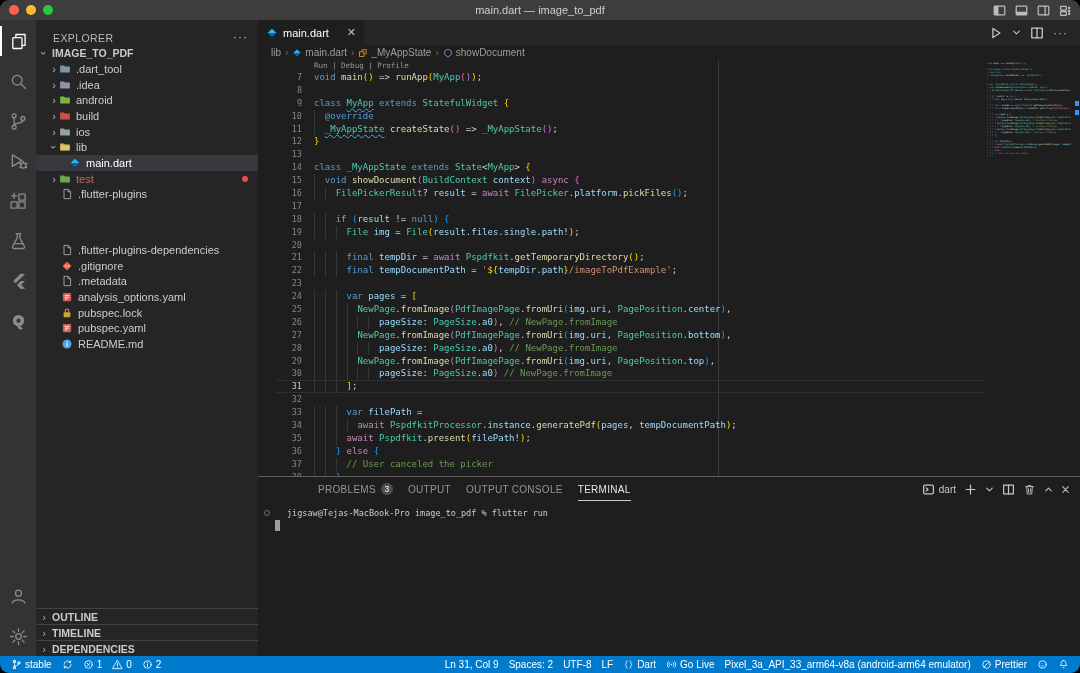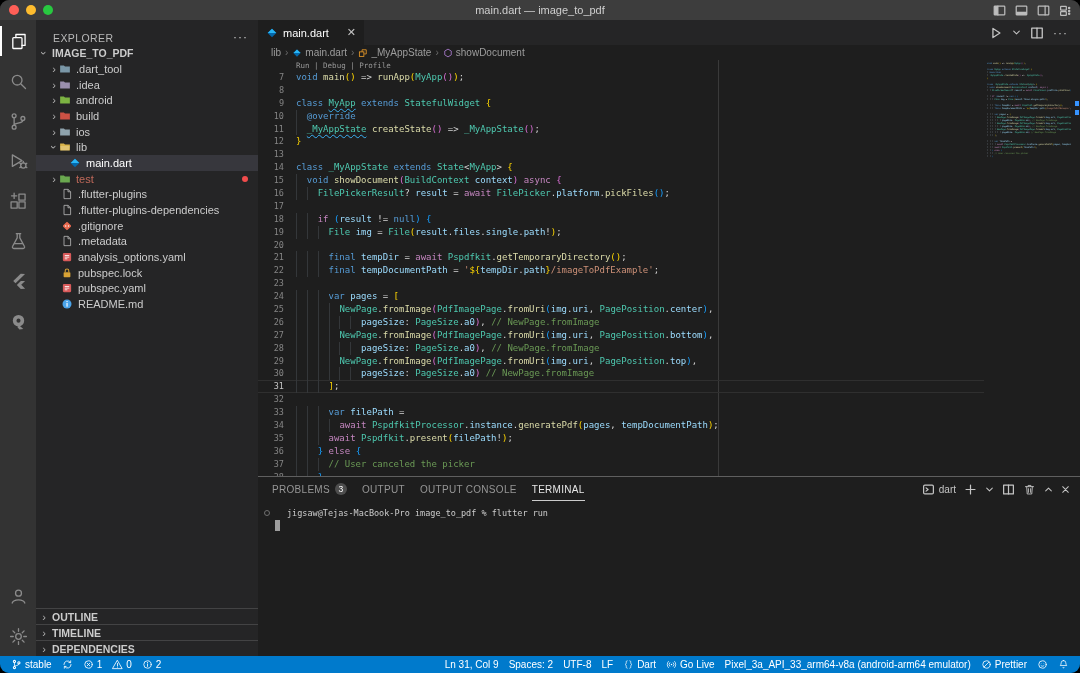--- a/index.html
+++ b/index.html
@@ -45,21 +45,21 @@
   .tab-actions{margin-left:auto;display:flex;align-items:center;gap:9px;padding-right:12px;color:#c5c5c5;}
   .tab-actions svg{width:14px;height:14px;display:block;}
   .tab-actions .narrow svg{width:9px;height:9px;}
   .morebtn{font-size:12px;letter-spacing:1px;cursor:pointer;}
   .breadcrumbs{flex:0 0 15px;display:flex;align-items:center;font-size:10px;color:#9d9d9d;padding-left:13px;gap:4px;}
   .bc-item{display:flex;align-items:center;gap:3px;cursor:pointer;}
   .bc-item svg{width:10px;height:10px;display:block;}
   .bc-sep{color:#6b6b6b;}
   
   .editor{flex:1;position:relative;overflow:hidden;font-family:"DejaVu Sans Mono",monospace;}
-  .code{position:absolute;left:0;top:1px;right:96px;}
+  .code{position:absolute;left:18px;top:1px;right:96px;}
   .codelens{height:10px;line-height:10px;font-size:7.5px;color:#999999;padding-left:38px;cursor:pointer;}
   .code-line{display:flex;height:12.9px;line-height:12.9px;font-size:9px;white-space:pre;cursor:text;}
   .code-line.active{box-shadow:inset 0 1px 0 #2f2f2f, inset 0 -1px 0 #2f2f2f;}
   .ln{flex:0 0 26px;width:26px;text-align:right;color:#858585;font-size:8.5px;margin-right:12px;cursor:pointer;}
   .code-line.active .ln{color:#c6c6c6;}
   .tok{display:inline;}
   .kw{color:#569cd6}.ctl{color:#c586c0}.ty{color:#4ec9b0}.fn{color:#dcdcaa}.vr{color:#9cdcfe}
   .st{color:#ce9178}.cm{color:#6a9955}.d{color:#d4d4d4}
   .b1{color:#ffd700}.b2{color:#da70d6}.b3{color:#179fff}
   .tysq{color:#4ec9b0;text-decoration:underline wavy #3bb1f4 1px;text-underline-offset:2px;}
@@ -310,21 +310,21 @@
           </div>
           <div class="trow" style="padding-left: 25px;">
             <span class="ticon">
               <svg viewBox="0 0 16 16" fill="none" stroke="#b5b5b5" stroke-width="1.1">
                 <path d="M4 1.8h5.3L12.8 5v9.2H4z"></path>
                 <path d="M9.3 1.8V5h3.5"></path>
               </svg>
             </span>
             <span>.flutter-plugins</span>
           </div>
-          <div class="trow" style="padding-left: 25px;">
+          <div class="trow" style="padding-left: 25px; margin-top: 40px;">
             <span class="ticon">
               <svg viewBox="0 0 16 16" fill="none" stroke="#b5b5b5" stroke-width="1.1">
                 <path d="M4 1.8h5.3L12.8 5v9.2H4z"></path>
                 <path d="M9.3 1.8V5h3.5"></path>
               </svg>
             </span>
             <span>.flutter-plugins-dependencies</span>
           </div>
           <div class="trow" style="padding-left: 25px;">
             <span class="ticon">
@@ -538,21 +538,21 @@
             <div class="mm-line"><span class="tok g">  </span><span class="tok g">  </span><span class="tok b3">}</span></div>
           </div>
         <div id="ov-marks">
             <div class="ov-mark" style="top: 41px;"></div>
             <div class="ov-mark" style="top: 50px;"></div>
           </div>
       </div>
 
       <div class="panel">
         <div class="panel-header">
-          <div id="panel-tabs" style="display:flex;height:100%;">
+          <div id="panel-tabs" style="display:flex;height:100%;margin-left:46px;">
               <div class="ptab">
                 <span>PROBLEMS</span>
                 <span class="pbadge">3</span>
               </div>
               <div class="ptab">
                 <span>OUTPUT</span>
               </div>
               <div class="ptab">
                 <span>OUTPUT CONSOLE</span>
               </div>

